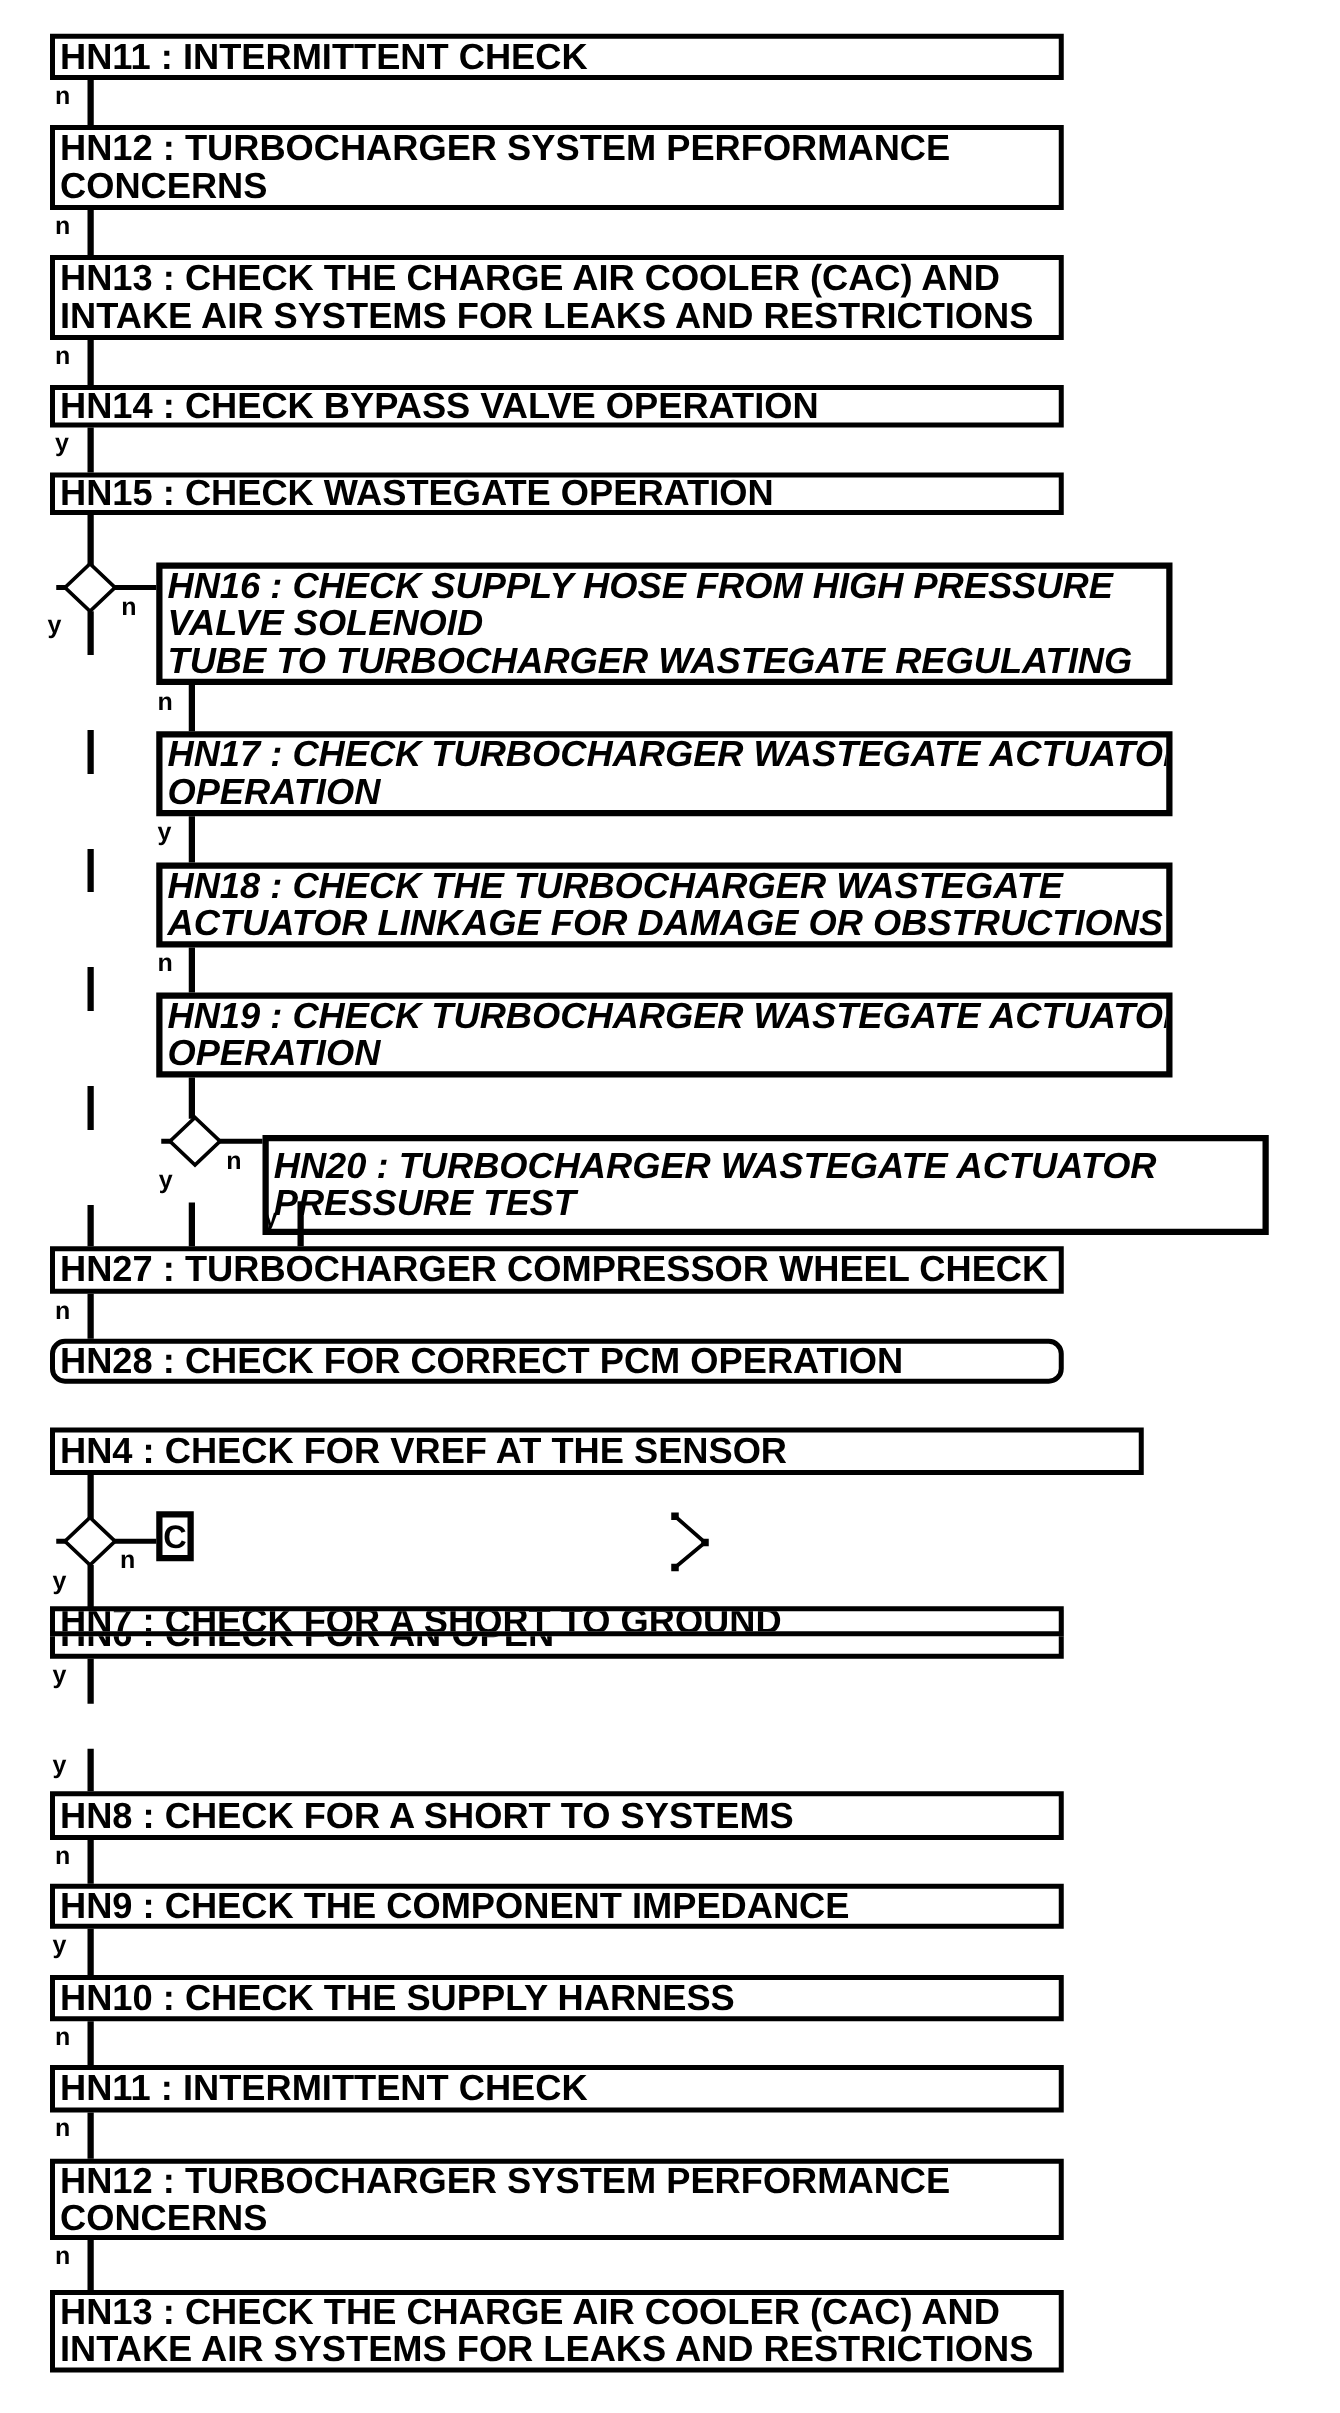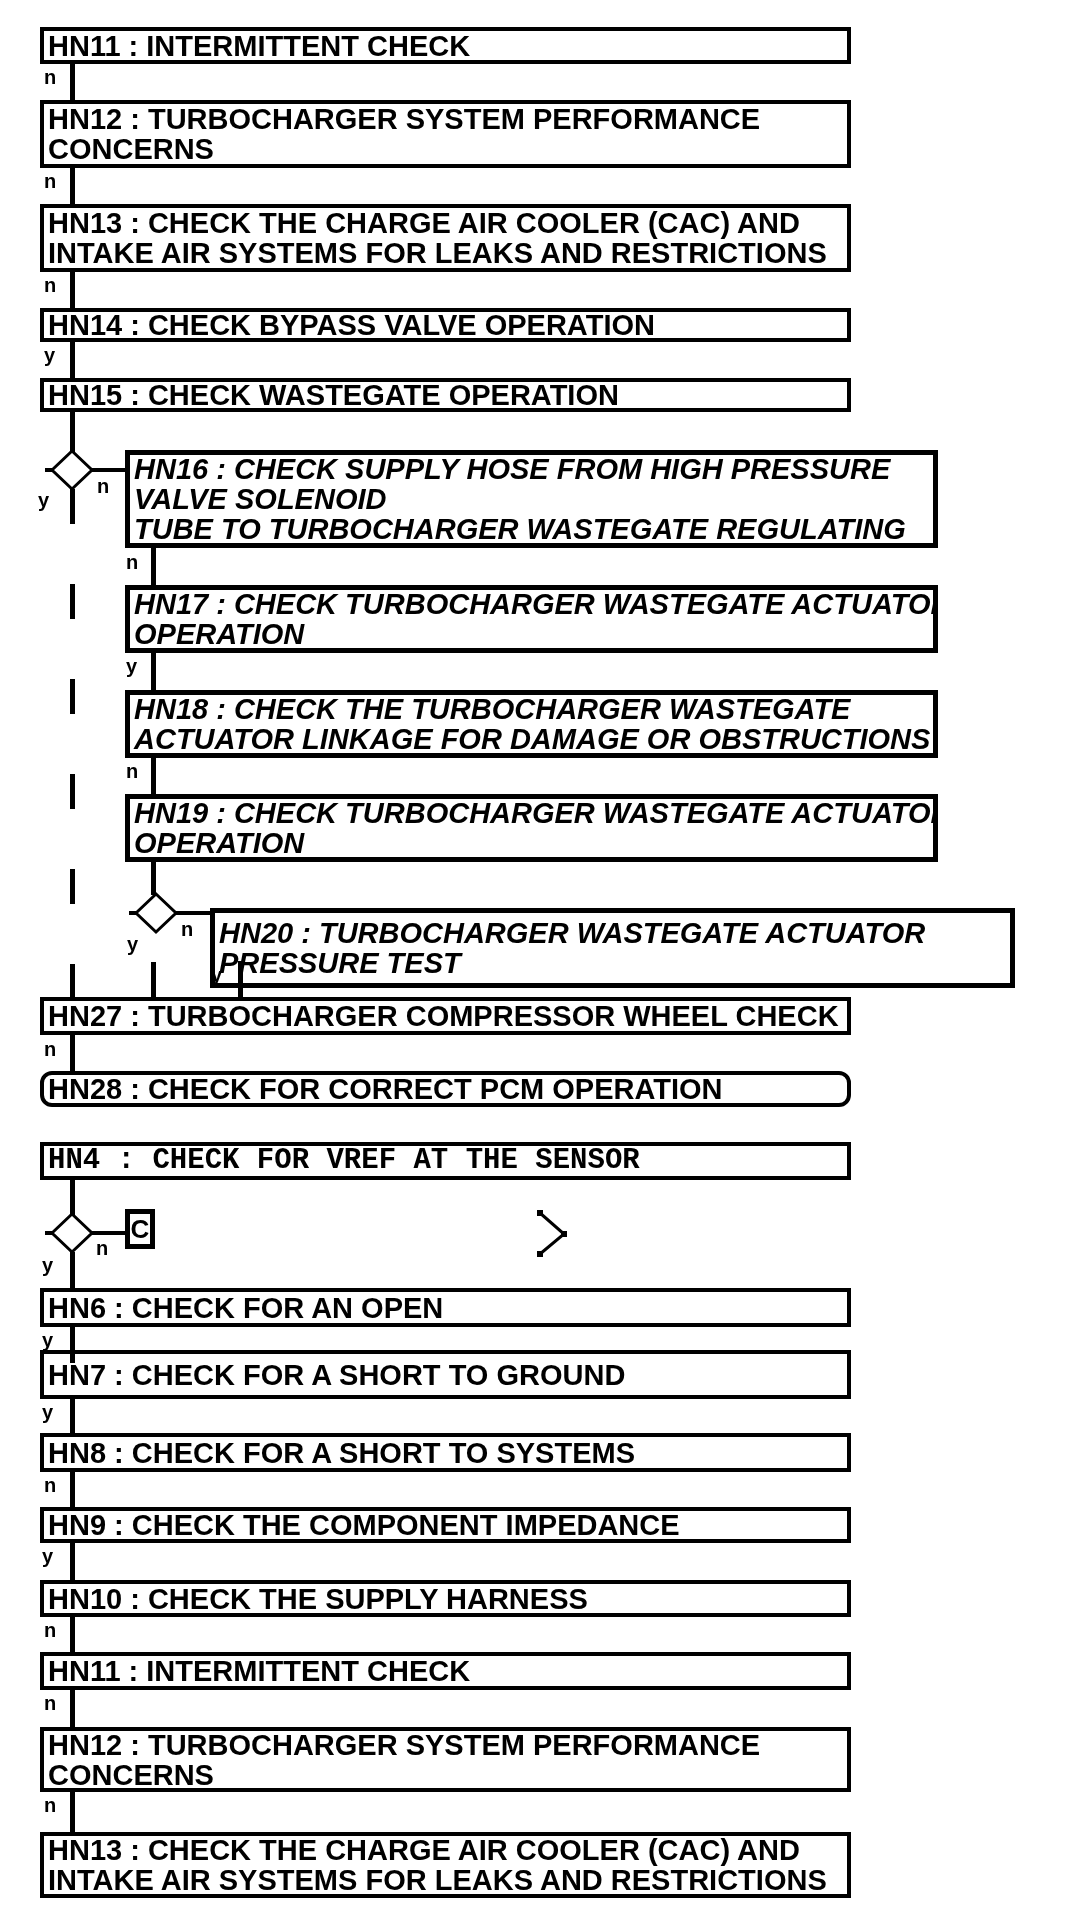--- a/index.html
+++ b/index.html
@@ -74,27 +74,27 @@
     <div class="node heavy" style="left: 210px; top: 875px; width: 805px; height: 80px; margin-top: 33px;">
       <div class="tl">HN20 : TURBOCHARGER WASTEGATE ACTUATOR</div>
       <div class="tl">PRESSURE TEST</div>
     </div>
     <div class="node" style="left: 40px; top: 997px; width: 811px; height: 38px;">
       <div class="tl">HN27 : TURBOCHARGER COMPRESSOR WHEEL CHECK</div>
     </div>
     <div class="node" style="left: 40px; top: 1071px; width: 811px; height: 36px; border-radius: 12px;">
       <div class="tl">HN28 : CHECK FOR CORRECT PCM OPERATION</div>
     </div>
-    <div class="node" style="left: 40px; top: 1142px; width: 811px; height: 38px; font-family: Liberation Mono, monospace;">
+    <div class="node" style="left: 40px; top: 1142px; width: 875px; height: 38px;">
       <div class="tl">HN4 : CHECK FOR VREF AT THE SENSOR</div>
     </div>
     <div class="node" style="left: 40px; top: 1288px; width: 811px; height: 39px; justify-content: center;">
       <div class="tl">HN6 : CHECK FOR AN OPEN</div>
     </div>
-    <div class="node" style="left: 40px; top: 1350px; width: 811px; height: 49px;">
+    <div class="node" style="left: 40px; top: 1285px; width: 811px; height: 24px;">
       <div class="tl">HN7 : CHECK FOR A SHORT TO GROUND</div>
     </div>
     <div class="node" style="left: 40px; top: 1433px; width: 811px; height: 39px;">
       <div class="tl">HN8 : CHECK FOR A SHORT TO SYSTEMS</div>
     </div>
     <div class="node" style="left: 40px; top: 1507px; width: 811px; height: 36px;">
       <div class="tl">HN9 : CHECK THE COMPONENT IMPEDANCE</div>
     </div>
     <div class="node" style="left: 40px; top: 1580px; width: 811px; height: 37px;">
       <div class="tl">HN10 : CHECK THE SUPPLY HARNESS</div>

